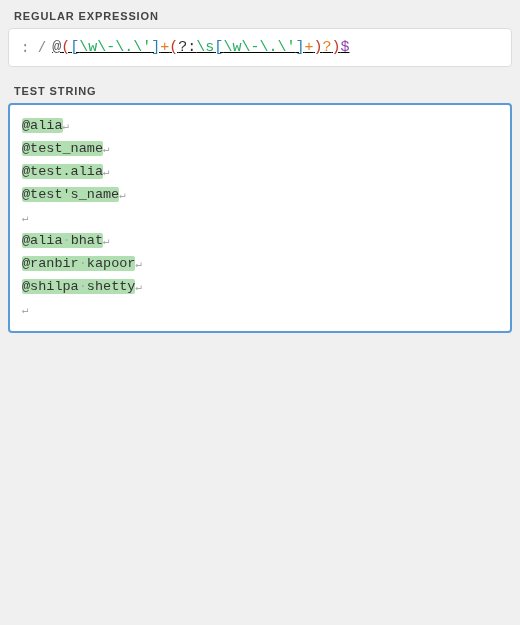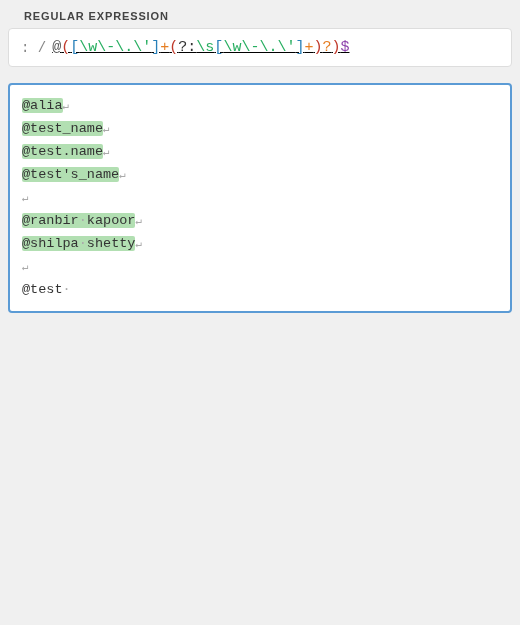--- a/index.html
+++ b/index.html
@@ -8,21 +8,21 @@
       background: #f0f0f0;
       width: 520px;
       min-height: 625px;
     }
 
     .section-label {
       font-size: 11px;
       font-weight: 700;
       color: #444;
       letter-spacing: 0.08em;
-      padding: 10px 14px 6px 24px;
+      padding: 10px 14px 6px 14px;
       text-transform: uppercase;
       border-radius: 7px;
     }
 
     .regex-box {
       background: white;
       margin: 0 8px 8px 8px;
       border: 1px solid #ddd;
       border-radius: 4px;
       padding: 10px 12px;
@@ -47,21 +47,21 @@
     .rx-at { color: #555; }
     .rx-group { color: #c0392b; }
     .rx-bracket { color: #2980b9; }
     .rx-char { color: #27ae60; }
     .rx-quant { color: #e67e22; }
     .rx-anchor { color: #8e44ad; }
     .rx-plain { color: #333; }
 
     .test-string-section {
       background: white;
-      margin: 16px 8px 8px 8px;
+      margin: 0 8px 8px 8px;
       border: 2px solid #5b9bd5;
       border-radius: 4px;
       padding: 10px 12px;
       font-family: 'Courier New', Courier, monospace;
       font-size: 13.5px;
       line-height: 1.7;
       color: #333;
     }
 
     .line {
@@ -91,40 +91,41 @@
   <div class="section-label">REGULAR EXPRESSION</div>
   <div class="regex-box">
     <span class="regex-delimiter">: /</span>
     <span class="regex-content">
       <span class="rx-at">@</span><span class="rx-group">(</span><span class="rx-bracket">[</span><span class="rx-char">\w\-\.\'</span><span class="rx-bracket">]</span><span class="rx-quant">+</span><span class="rx-group">(</span><span class="rx-plain">?:</span><span class="rx-char">\s</span><span class="rx-bracket">[</span><span class="rx-char">\w\-\.\'</span><span class="rx-bracket">]</span><span class="rx-quant">+</span><span class="rx-group">)</span><span class="rx-quant">?</span><span class="rx-group">)</span><span class="rx-anchor">$</span>
     </span>
   </div>
 </div>
 
 <div>
+  <div class="section-label">TEST STRING</div>
   <div class="test-string-section">
 
     <span class="line"><span class="match-full">@alia</span><span class="pilcrow">↵</span></span>
 
 
 
     <span class="line"><span class="match-full">@test_name</span><span class="pilcrow">↵</span></span>
 
 
-    <span class="line"><span class="match-full">@test.name</span><span class="pilcrow">↵</span></span>
+    <span class="line"><span class="match-full">@test.alia</span><span class="pilcrow">↵</span></span>
 
     <span class="line"><span class="match-full">@test's_name</span><span class="pilcrow">↵</span></span>
 
     <span class="line"><span class="pilcrow">↵</span></span>
 
+    <span class="line"><span class="match-full">@alia<span class="dot-space">·</span>bhat</span><span class="pilcrow">↵</span></span>
 
     <span class="line"><span class="match-full">@ranbir<span class="dot-space">·</span>kapoor</span><span class="pilcrow">↵</span></span>
 
     <span class="line"><span class="match-full">@shilpa<span class="dot-space">·</span>shetty</span><span class="pilcrow">↵</span></span>
 
     <span class="line"><span class="pilcrow">↵</span></span>
 
 
 
-    <span class="line">@test<span class="dot-space">·</span></span>
 
   </div>
 </div>
 
 </body></html>

